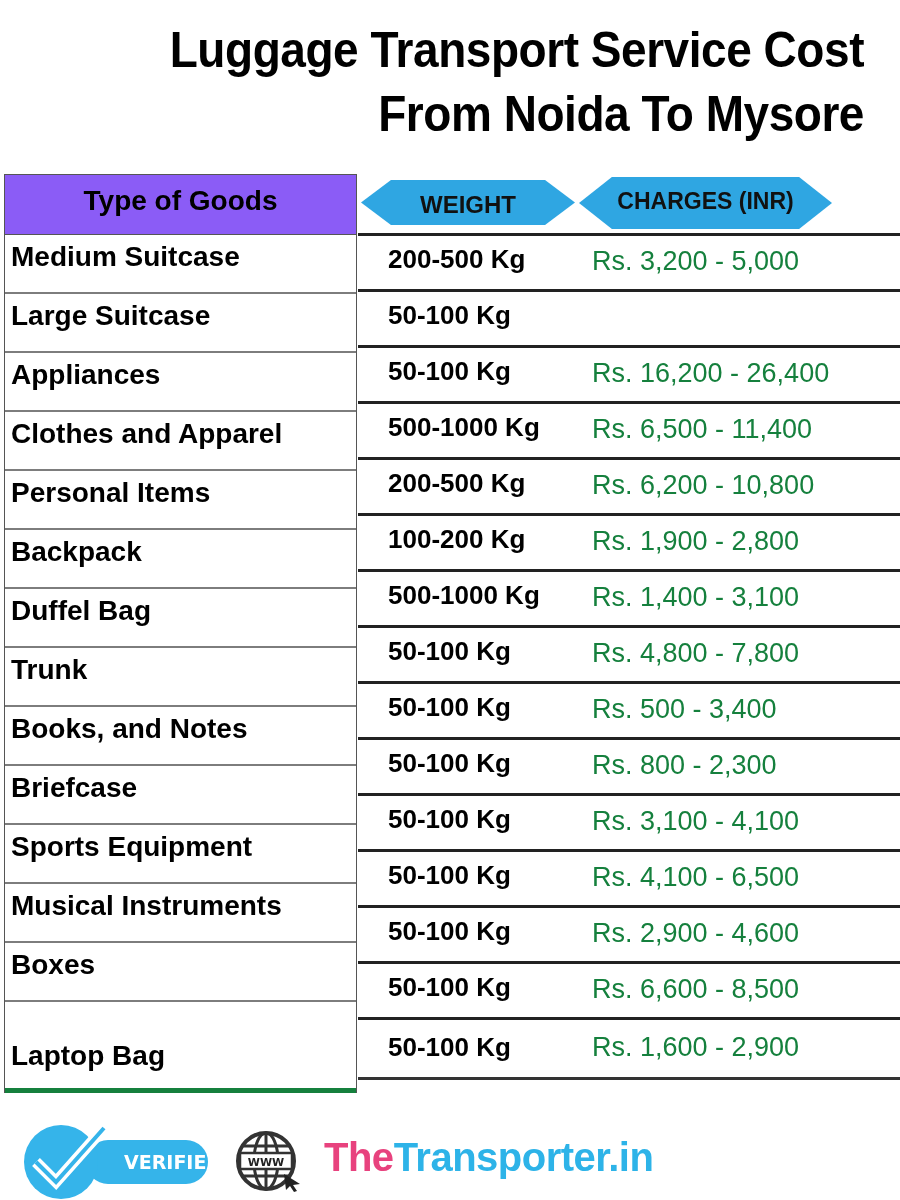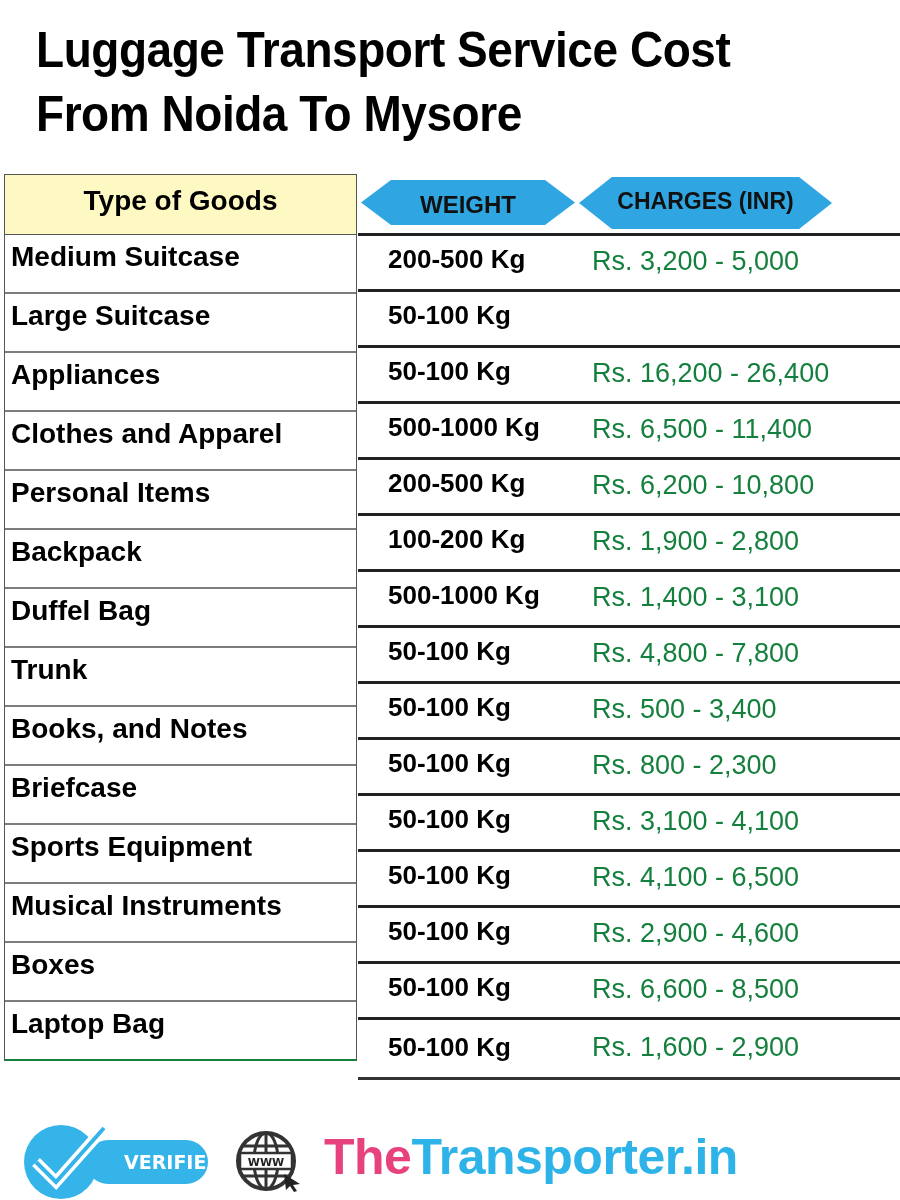--- a/index.html
+++ b/index.html
@@ -1,40 +1,40 @@
 <!DOCTYPE html>
 <html><head>
   <meta charset="utf-8">
   <style>
     * { box-sizing: border-box; margin: 0; padding: 0; }
     html, body { width: 900px; height: 1200px; background: #ffffff; overflow: hidden; }
     body { position: relative; font-family: "Liberation Sans", sans-serif; color: #000; }
 
     .title {
       position: absolute; left: 0; top: 18px; width: 900px;
-      text-align: left; font-weight: bold; font-size: 50px; line-height: 64px;
+      text-align: right; font-weight: bold; font-size: 50px; line-height: 64px;
       letter-spacing: -0.5px;
     }
     .title div { transform: scaleX(0.92); transform-origin: center; }
 
     
     .left-table {
       position: absolute; left: 4px; top: 174px; width: 353px;
       border: 1px solid #555; border-bottom: none;
     }
     .left-head {
-      height: 60px; background: #fef9c3; border-bottom: 1px solid #555;
+      height: 60px; background: #8b5cf6; border-bottom: 1px solid #555;
       display: flex; align-items: center; justify-content: center;
       font-weight: bold; font-size: 28px; padding-bottom: 8px;
     }
     .left-row {
       height: 59px; border-bottom: 2px solid #7d7d7d;
       font-weight: bold; font-size: 28px; padding-left: 6px; padding-top: 6px;
     }
-    .left-row:last-child { border-bottom: 2px solid #15803d; }
+    .left-row:last-child { border-bottom: 5px solid #15803d; margin-top: 32px; }
 
     
     .hex {
       position: absolute; background: #2fa6e2; font-weight: bold;
       display: flex; align-items: center; justify-content: center; color: #111;
     }
     .hex.weight {
       left: 361px; top: 180px; width: 214px; height: 45px;
       clip-path: polygon(14% 0, 86% 0, 100% 50%, 86% 100%, 14% 100%, 0 50%);
       font-size: 24px; padding-top: 5px;
@@ -54,21 +54,21 @@
       position: absolute; left: 30px; top: 8px; font-weight: bold; font-size: 26px;
     }
     .right-row .c {
       position: absolute; left: 234px; top: 10px; font-size: 27px; color: #15803d;
     }
 
     
     .verified { position: absolute; left: 16px; top: 1120px; width: 195px; height: 80px; }
     .globe { position: absolute; left: 234px; top: 1130px; width: 70px; height: 62px; }
     .brand {
-      position: absolute; left: 324px; top: 1122px; font-weight: bold; font-size: 50px;
+      position: absolute; left: 324px; top: 1122px; font-weight: bold; font-size: 40px;
       line-height: 70px; letter-spacing: -0.5px;
     }
     .brand .the { color: #e8427e; }
     .brand .rest { color: #2db3e8; }
   </style>
 </head>
 <body>
 
 <div class="title">
   <div>Luggage Transport Service Cost</div>

